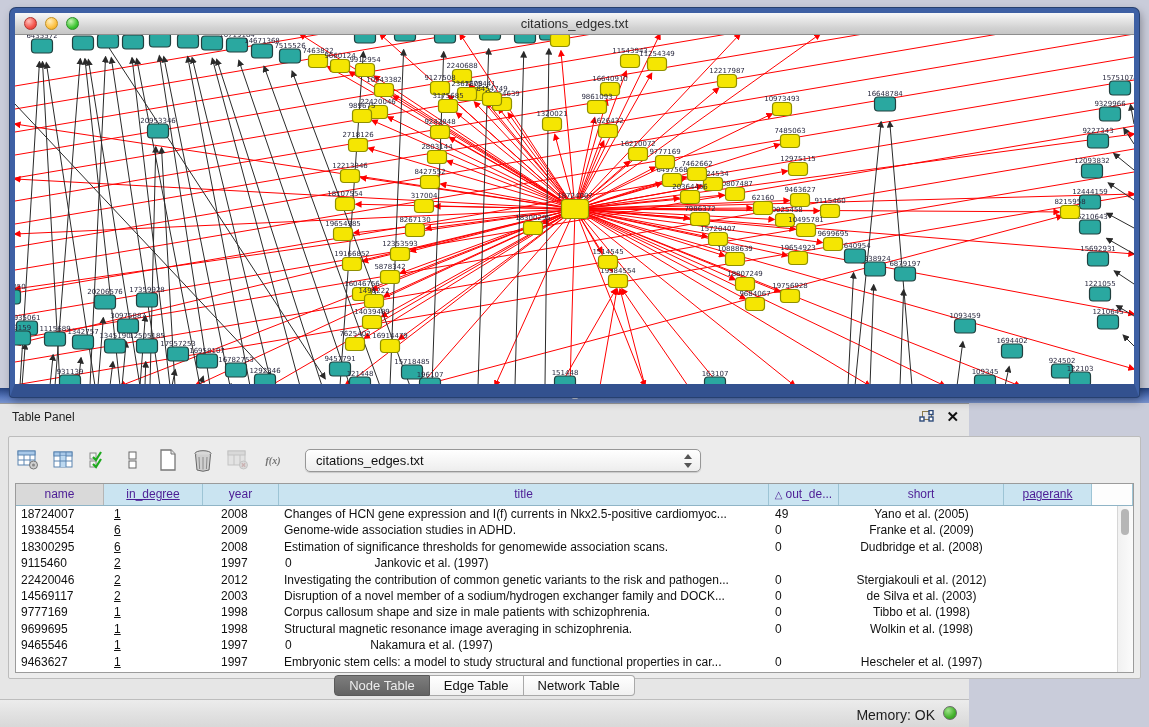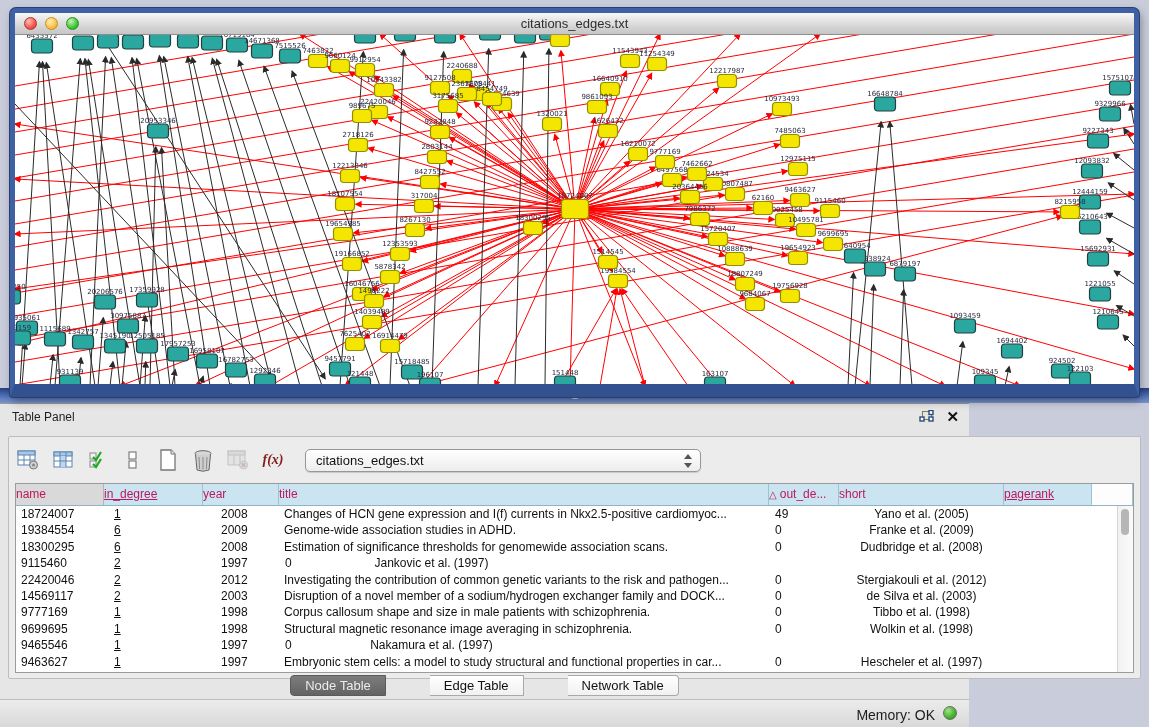--- a/index.html
+++ b/index.html
@@ -42,45 +42,45 @@
   .panel-header{height:27px;position:relative;}
   .panel-title{position:absolute;left:12px;top:6px;font-size:12px;color:#1f1f1f;}
   .panel-hdr-icons{position:absolute;right:10px;top:4px;display:flex;gap:12px;align-items:center;}
   .float-ic svg{display:block;}
   .close-ic{font-size:15px;font-weight:bold;color:#111;line-height:18px;cursor:default;}
   .content-box{position:absolute;left:8px;top:32px;width:1133px;height:243px;box-sizing:border-box;background:#ececec;border:1px solid #bcbcbc;border-radius:2px;}
   
   .toolbar{position:absolute;left:6px;top:6px;height:34px;display:flex;align-items:center;gap:9px;}
   .tb-btn{width:26px;height:26px;display:flex;align-items:center;justify-content:center;}
   .tb-btn.disabled{opacity:.4;}
-  .fx{font-family:"Liberation Serif",serif;font-style:italic;font-weight:bold;font-size:14px;color:#7f1d1d;}
+  .fx{font-family:"Liberation Serif",serif;font-style:italic;font-weight:bold;font-size:10px;color:#737373;}
   .combo{
     margin-left:10px;width:396px;height:23px;box-sizing:border-box;position:relative;
     border:1px solid #979797;border-radius:5px;background:linear-gradient(#ffffff,#ededed);
     box-shadow:0 1px 1px rgba(0,0,0,.15);
     font-size:13px;color:#111;line-height:21px;padding-left:10px;
   }
   .combo .steppers{position:absolute;right:7px;top:3px;width:9px;height:16px;}
   .combo .up{position:absolute;top:1px;left:0;width:0;height:0;border-left:4.5px solid transparent;border-right:4.5px solid transparent;border-bottom:5px solid #555;}
   .combo .down{position:absolute;bottom:1px;left:0;width:0;height:0;border-left:4.5px solid transparent;border-right:4.5px solid transparent;border-top:5px solid #555;}
   
   .data-table{position:absolute;left:6px;top:46px;width:1119px;height:190px;box-sizing:border-box;background:#fff;border:1px solid #9b9b9b;overflow:hidden;}
   .thead{display:flex;height:22px;box-sizing:border-box;border-bottom:1px solid #8fb4c6;background:#cae4f1;}
-  .th{box-sizing:border-box;border-right:1px solid #9dc4d5;font-size:12px;color:#be185d;line-height:21px;overflow:hidden;white-space:nowrap;background:#cae4f1;}
+  .th{box-sizing:border-box;border-right:1px solid #9dc4d5;font-size:12px;color:#4c1d95;text-align:center;line-height:21px;overflow:hidden;white-space:nowrap;background:#cae4f1;}
   .th.gray{background:#d9d9d9;border-right:1px solid #b5b5b5;}
   .th .sort{font-size:10px;margin-right:3px;}
   .c0{width:88px;} .c1{width:99px;text-decoration:underline;} .c2{width:76px;} .c3{width:490px;} .c4{width:70px;} .c5{width:165px;} .c6{width:88px;text-decoration:underline;} .c7{flex:1;background:#fdfdfd;}
   .trow{display:flex;height:16.4px;font-size:12px;color:#101010;line-height:16.4px;}
   .td{box-sizing:border-box;overflow:hidden;white-space:nowrap;}
   .td.c0{padding-left:5px;} .td.c1{padding-left:10px;} .td.c2{padding-left:18px;}
   .td.c3{padding-left:5px;} .td.c4{padding-left:6px;} .td.c5{text-align:center;} .td.c6{padding-left:10px;margin-top:16px;}
   .vscroll{position:absolute;right:0;top:22px;bottom:0;width:15px;background:linear-gradient(to right,#f1f1f1,#fbfbfb);border-left:1px solid #d6d6d6;}
   .vthumb{position:absolute;left:3px;top:3px;width:8px;height:26px;border-radius:5px;background:#b6b6b6;}
   
-  .seg-tabs{position:absolute;left:0;top:271px;width:100%;display:flex;justify-content:center;gap:44px;}
+  .seg-tabs{position:absolute;left:0;top:271px;width:100%;display:flex;justify-content:center;}
   .seg{height:21px;box-sizing:border-box;border:1px solid #a9a9a9;border-left:none;background:linear-gradient(#ffffff,#f1f1f1);
        font-size:13px;color:#111;line-height:19px;padding:0 14px;}
   .seg.first{border-left:1px solid #a9a9a9;border-radius:4px 0 0 4px;}
   .seg.last{border-radius:0 4px 4px 0;}
   .seg.selected{background:linear-gradient(#7d7d7d,#636363);color:#ececec;border-color:#5a5a5a;}
   
   .statusbar{position:absolute;left:0;bottom:0;width:100%;height:27px;background:linear-gradient(#ececec,#d8d8d8);border-top:1px solid #bdbdbd;}
   .mem{position:absolute;right:34px;top:7px;font-size:14px;color:#1c1c1c;}
   .memdot{position:absolute;right:12px;top:6px;width:14px;height:14px;border-radius:50%;
     background:radial-gradient(circle at 35% 30%,#9fe489,#43b12c 60%,#2d921c);border:1px solid #6a6a6a;box-sizing:border-box;}

